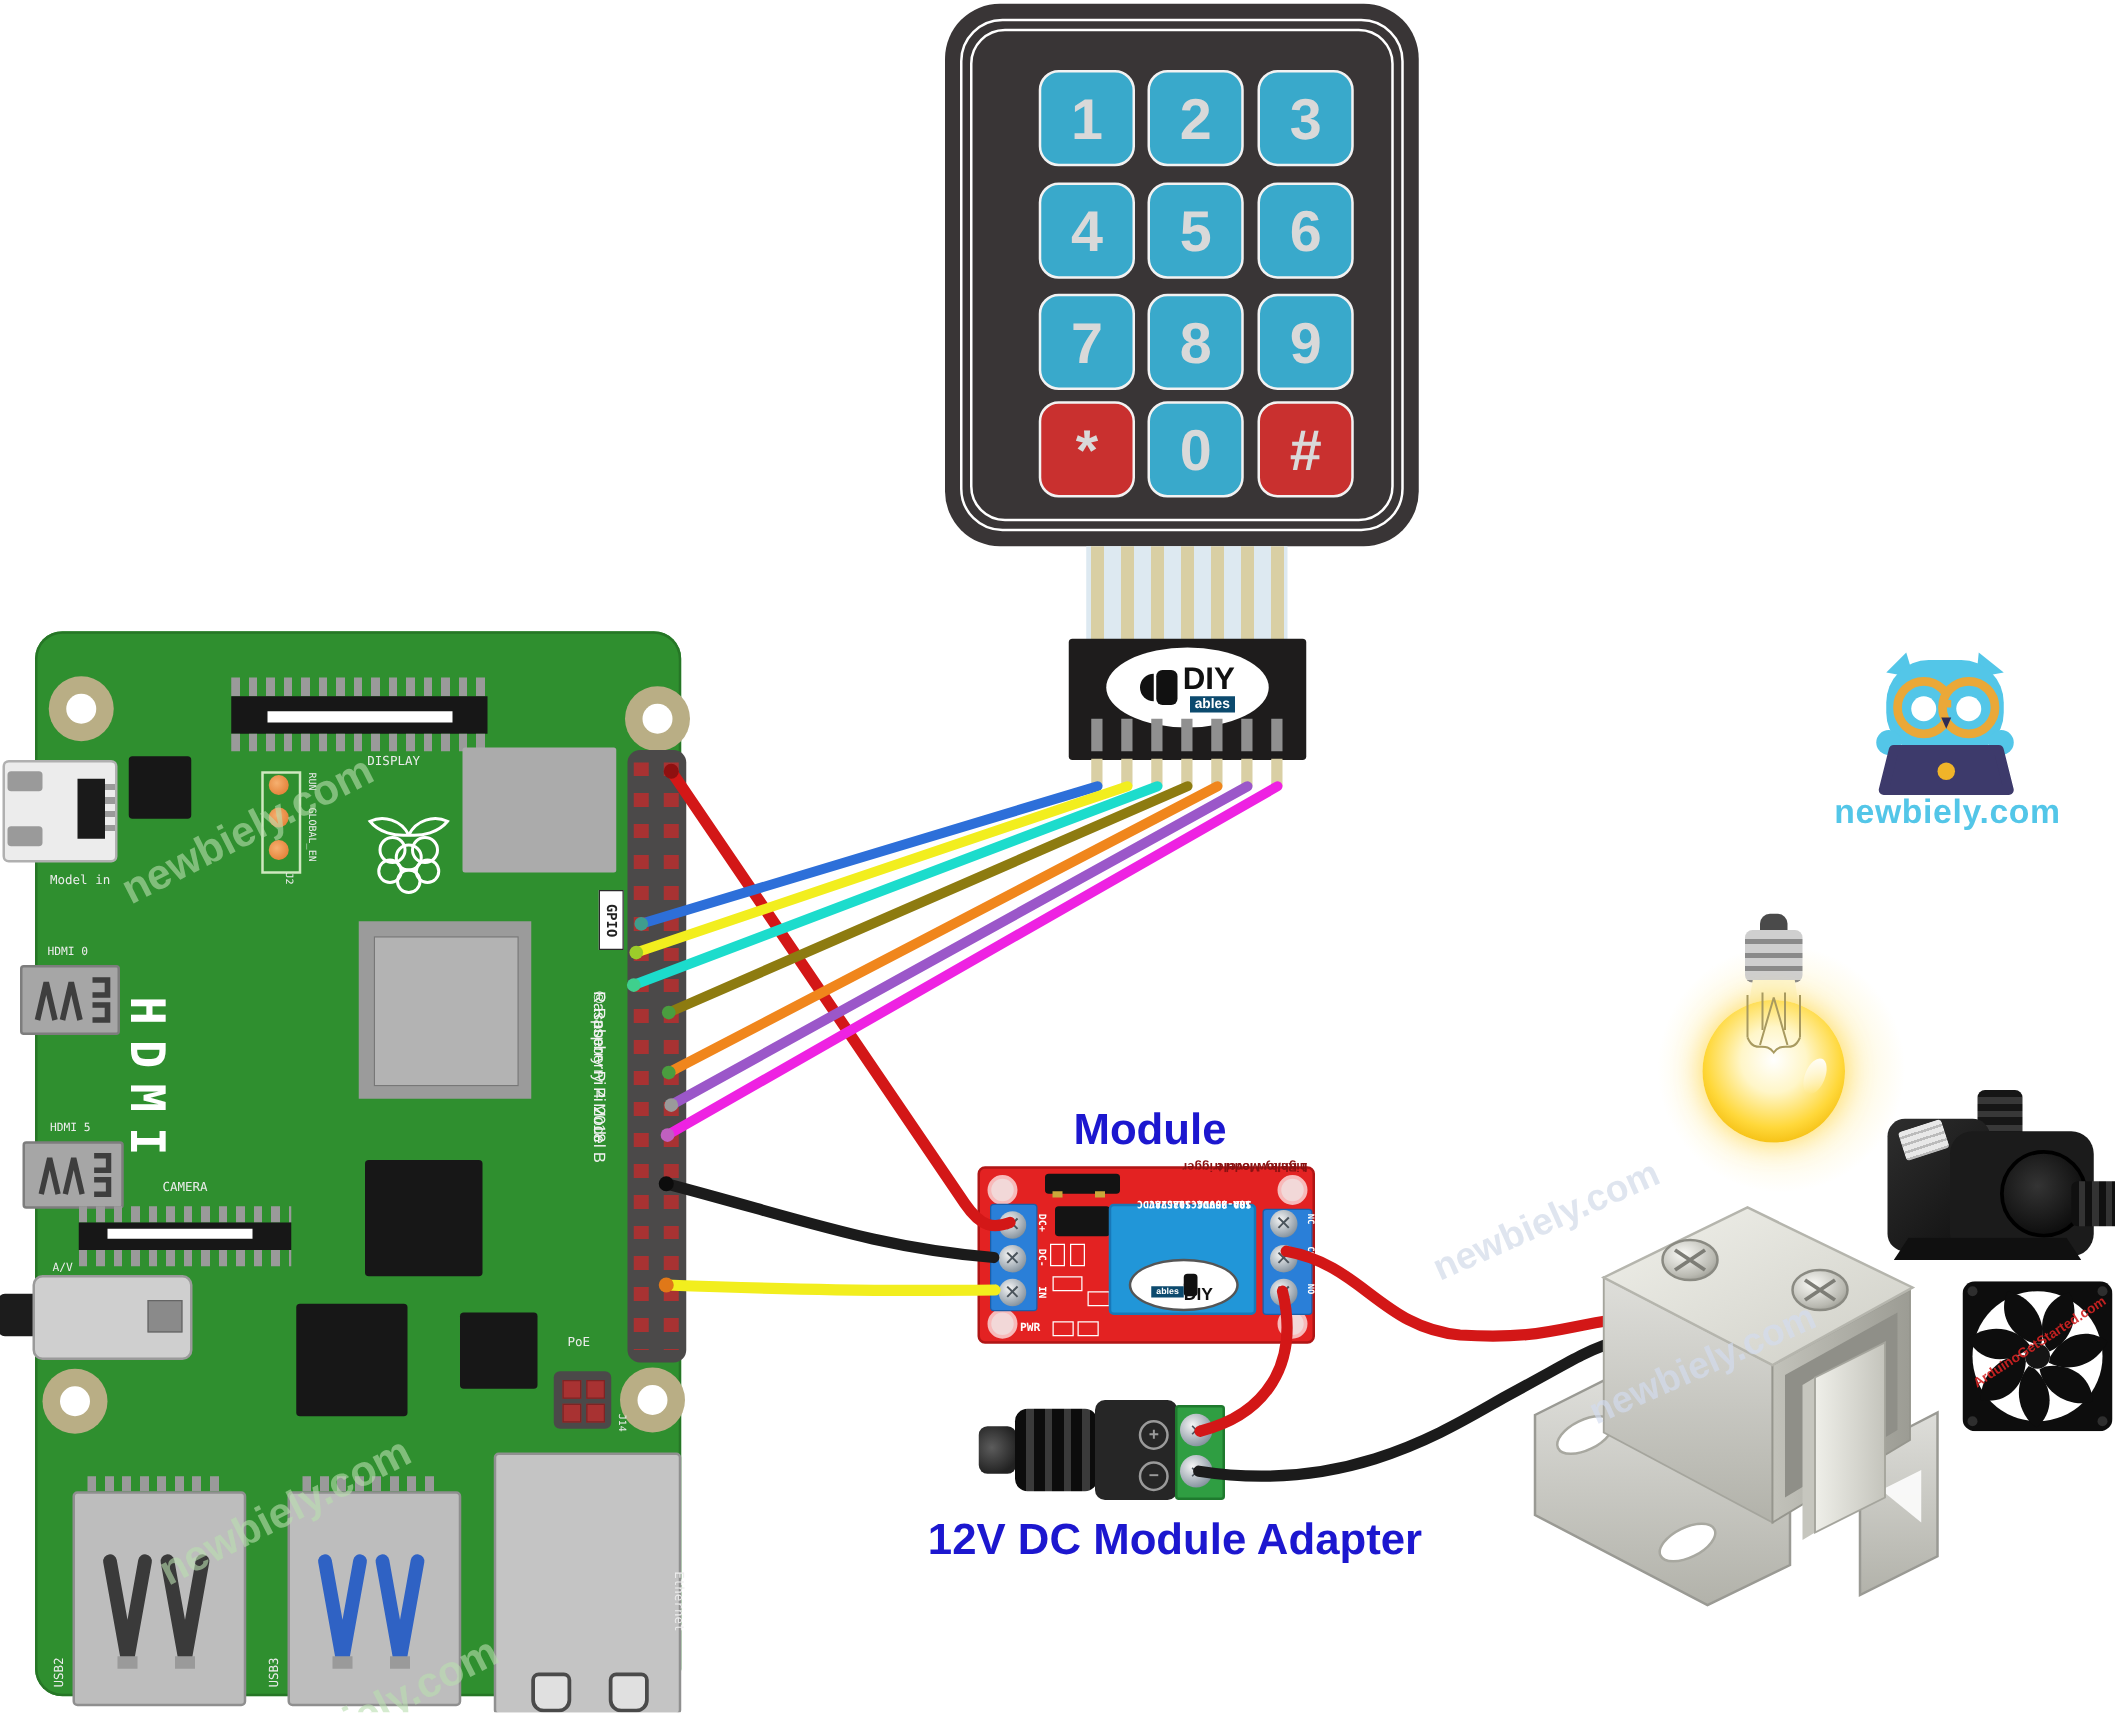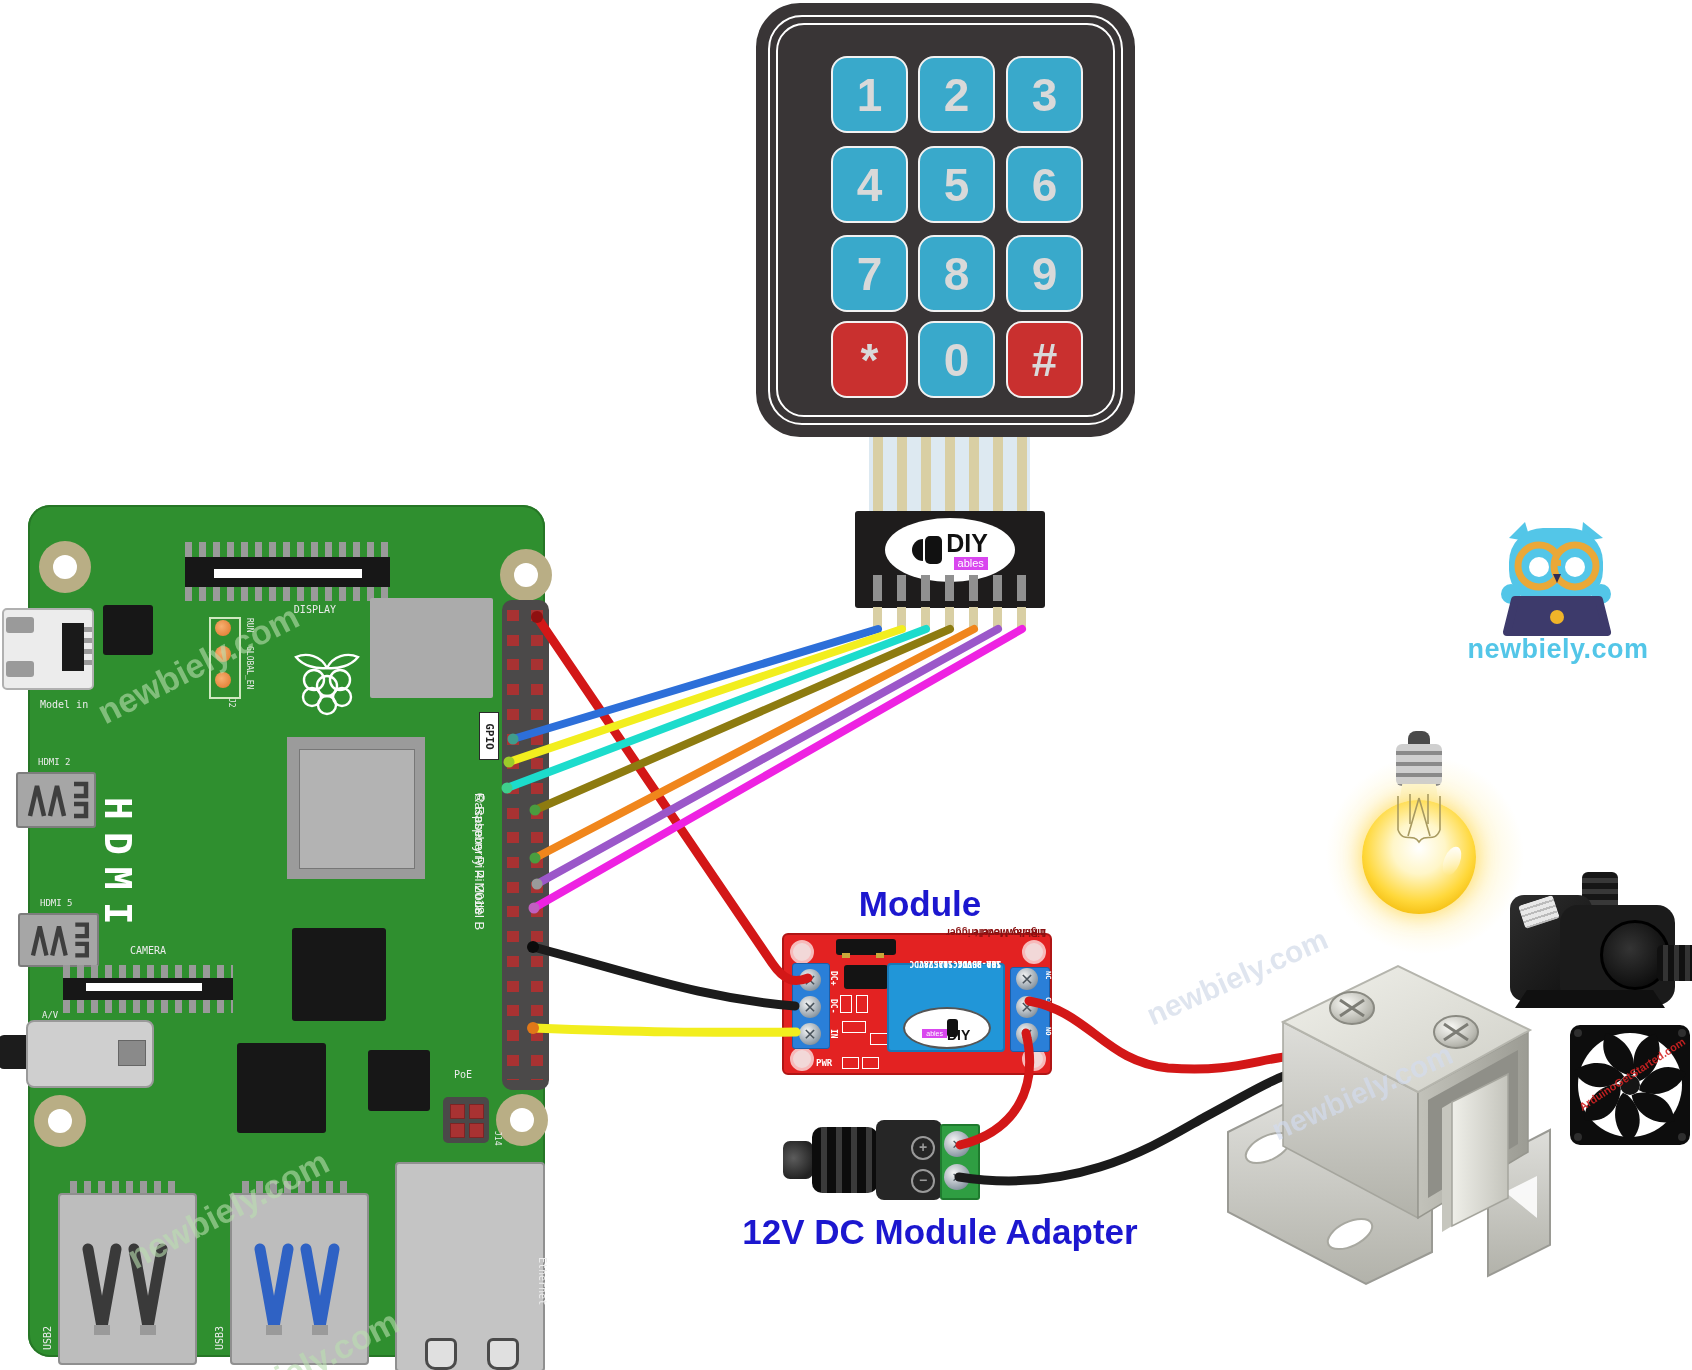--- a/index.html
+++ b/index.html
@@ -17,21 +17,21 @@
   .ribbon{left:869px;top:437px;width:161px;height:76px;background:#dde9f1;
           background-image:repeating-linear-gradient(90deg,transparent 0 4px,#d9cfa4 4px 14px,transparent 14px 24px);}
   .kconn{left:855px;top:511px;width:190px;height:97px;background:#1e1c1c;border-radius:3px;}
   .oval{background:#fff;border-radius:50%;display:flex;align-items:center;justify-content:center;gap:4px;}
   .kconn .oval{left:30px;top:7px;width:130px;height:64px;}
   .diyicon{display:flex;align-items:center;gap:2px;}
   .diyicon .half{width:11px;height:22px;background:#111;border-radius:11px 0 0 11px;}
   .diyicon .blk{width:17px;height:28px;background:#111;border-radius:5px;}
   .diytxt{display:flex;flex-direction:column;align-items:flex-start;line-height:1;}
   .diytxt .t{font-weight:800;color:#111;letter-spacing:0;}
-  .diytxt .b{background:#d946ef;color:#fff;padding:1px 4px;margin-top:1px;align-self:flex-end;font-weight:normal;}
+  .diytxt .b{background:#0c4a6e;color:#fff;padding:1px 4px;margin-top:1px;align-self:flex-end;font-weight:bold;}
   .kconn .t{font-size:25px;}
   .kconn .b{font-size:11px;}
   .slot{width:9px;height:26px;background:#909090;top:64px;}
   .leg{width:9px;height:22px;background:#d9cfa4;top:607px;}
   
   .pi{left:28px;top:505px;width:517px;height:852px;background:#2f8f2f;border-radius:22px;
       box-shadow:inset 0 0 0 2px #267626;}
   .pi *{position:absolute;}
   .hole .ring{width:52px;height:52px;border-radius:50%;background:#b9ae85;}
   .hole .ctr{left:14px;top:14px;width:24px;height:24px;border-radius:50%;background:#fff;}
@@ -187,21 +187,21 @@
           <circle cx="44" cy="57" r="9"></circle>
       </g>
     </svg>
 
     <div class="chip-gray" style="left:342px;top:93px;width:123px;height:100px;"></div>
     <div style="left:259px;top:232px;width:138px;height:142px;background:#9b9b9b;"></div>
     <div style="left:271px;top:244px;width:114px;height:118px;background:#b3b3b3;border:1px solid #777;"></div>
 
     <div class="hdmi-big rot90" style="left:112px;top:292px;">HDMI</div>
 
-    <div class="silk" style="left:10px;top:252px;font-size:9px;">HDMI 2</div>
+    <div class="silk" style="left:10px;top:252px;font-size:9px;">HDMI 0</div>
     <div class="port-gray" style="left:-12px;top:267px;width:76px;height:52px;">
       <svg width="76" height="52" viewBox="0 0 76 52">
         <g stroke="#3e3e3e" stroke-width="4.5" fill="none">
           <path d="M12,42 L19,12 L26,42"></path>
             <path d="M32,42 L39,12 L46,42"></path>
           <path d="M56,10 h12 v12 h-12"></path>
             <path d="M56,30 h12 v12 h-12"></path>
         </g>
       </svg>
     </div>

